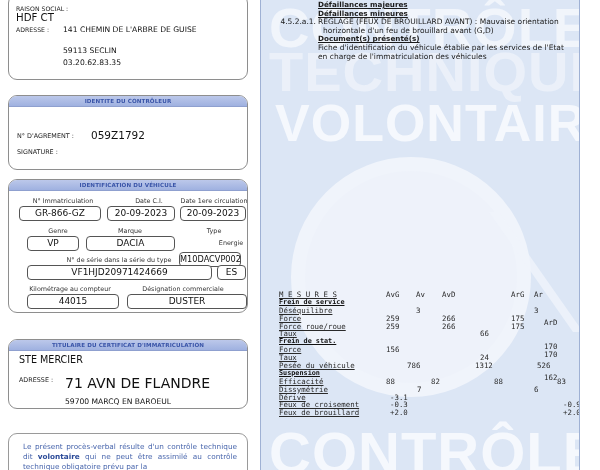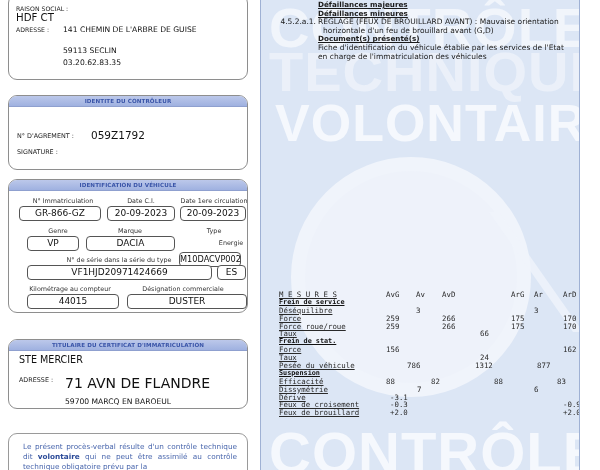--- a/index.html
+++ b/index.html
@@ -75,21 +75,21 @@
   .defects .txt { width: 250px; }
   .defects .txt .ind { display: block; padding-left: 5px; }
   .doc-txt { position: relative; left: 57px; width: 250px; }
 
   
   .mes { position: absolute; left: 18px; top: 293px; font-family: "DejaVu Sans Mono", monospace; font-size: 7.4px; color: #2a2a2a; }
   .mes .r { position: relative; height: 7.9px; white-space: nowrap; }
   .mes .c { position: absolute; top: 0; }
   .mes .sect { font-weight: bold; color: #111; font-size: 6.8px; }
   .c0 { left: 0; text-decoration: underline; } .cAvG { left: 107px; } .cAv { left: 137px; } .cAvD { left: 163px; }
-  .cTaux { left: 201px; } .cArG { left: 232px; } .cAr { left: 255px; } .cArD { left: 284px; } .cAvD2 { left: 152px; }
+  .cTaux { left: 201px; } .cArG { left: 232px; } .cAr { left: 255px; } .cArD { left: 265px; margin-top: 28px; } .cAvD2 { left: 152px; }
 </style>
 </head>
 <body>
 
 <div class="box" id="box-centre">
   <span class="lbl" style="left:7px;top:10px;font-size:6.2px;">RAISON SOCIAL :</span>
   <span class="big" style="left:7px;top:17px;font-size:10.2px;">HDF CT</span>
   <span class="lbl" style="left:7px;top:31px;font-size:6.2px;">ADRESSE :</span>
   <span class="val" style="left:54px;top:30px;font-size:7.6px;">141 CHEMIN DE L'ARBRE DE GUISE</span>
   <span class="val" style="left:54px;top:51px;font-size:7.6px;">59113 SECLIN</span>
@@ -102,21 +102,21 @@
   <span class="big" style="left:82px;top:33px;font-size:10.5px;">059Z1792</span>
   <span class="lbl" style="left:8px;top:52px;">SIGNATURE :</span>
 </div>
 
 <div class="box" id="box-veh">
   <div class="box-head">IDENTIFICATION DU VÉHICULE</div>
 
   <span class="fld-lbl" style="left:18px;top:17px;width:72px;">N° Immatriculation</span>
   <div class="fld" style="left:10px;top:26px;width:82px;">GR-866-GZ</div>
 
-  <span class="fld-lbl" style="left:100px;top:17px;width:64px;">Date C.I.</span>
+  <span class="fld-lbl" style="left:108px;top:17px;width:64px;">Date C.I.</span>
   <div class="fld" style="left:98px;top:26px;width:68px;">20-09-2023</div>
 
   <span class="fld-lbl" style="left:170px;top:17px;width:70px;">Date 1ere circulation</span>
   <div class="fld" style="left:171px;top:26px;width:66px;">20-09-2023</div>
 
   <span class="fld-lbl" style="left:18px;top:47px;width:62px;">Genre</span>
   <div class="fld" style="left:18px;top:56px;width:52px;">VP</div>
 
   <span class="fld-lbl" style="left:76px;top:47px;width:90px;">Marque</span>
   <div class="fld" style="left:77px;top:56px;width:89px;">DACIA</div>
@@ -219,21 +219,21 @@
       <span class="c cArD">162</span>
     </div>
     <div class="r">
       <span class="c c0">Taux</span>
       <span class="c cTaux">24</span>
     </div>
     <div class="r">
       <span class="c c0">Pesée du véhicule</span>
       <span class="c" style="left:128px;">786</span>
       <span class="c" style="left:196px;">1312</span>
-      <span class="c" style="left:258px;">877</span>
+      <span class="c" style="left:258px;">526</span>
     </div>
     <div class="r">
       <span class="c c0 sect">Suspension</span>
     </div>
     <div class="r">
       <span class="c c0">Efficacité</span>
       <span class="c cAvG">88</span>
       <span class="c cAvD2">82</span>
       <span class="c" style="left:215px;">88</span>
       <span class="c" style="left:278px;">83</span>

